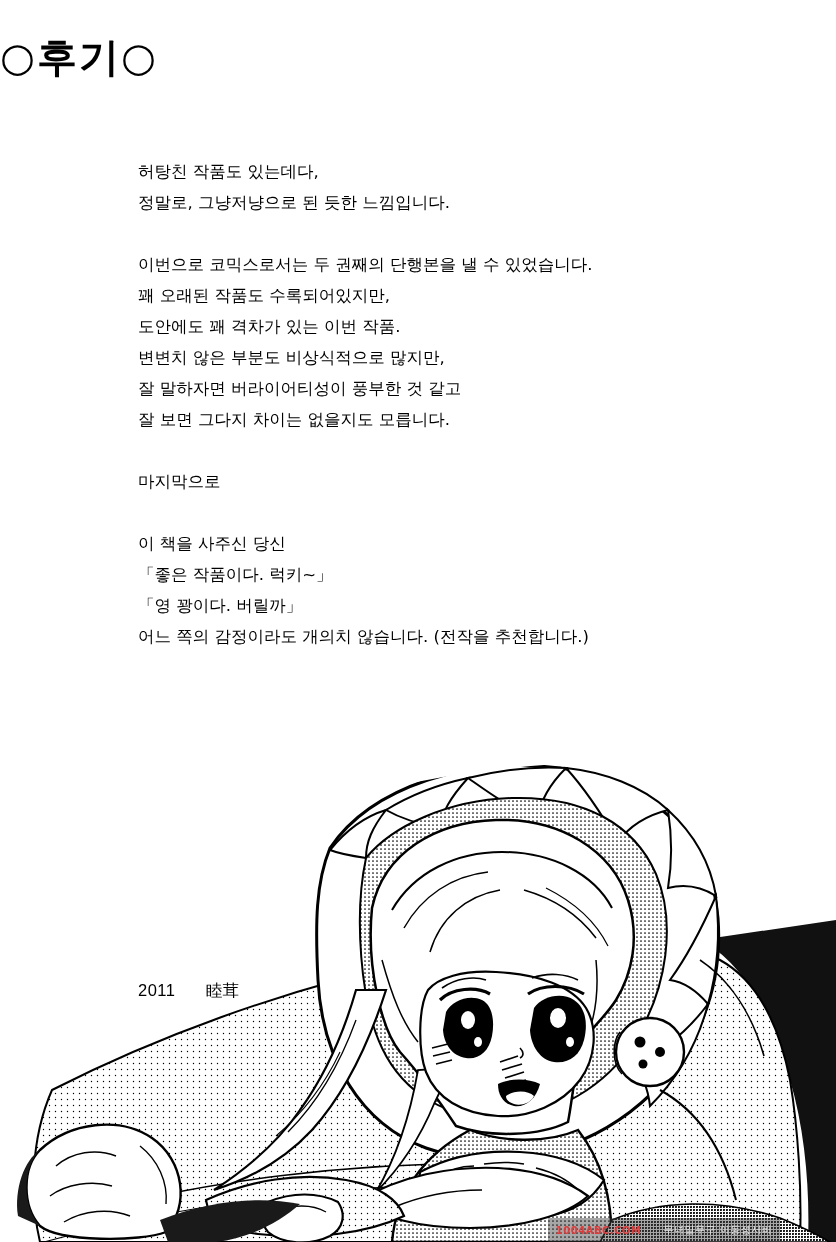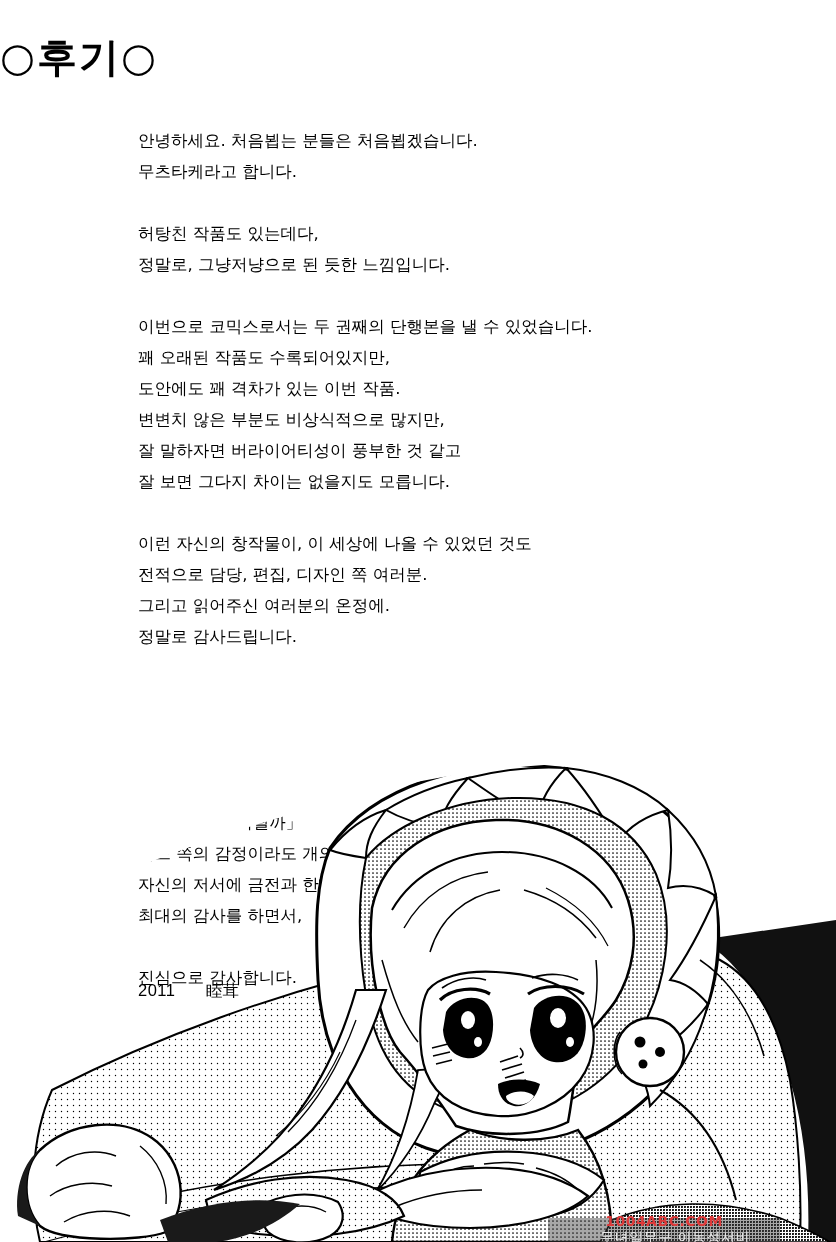--- a/index.html
+++ b/index.html
@@ -74,41 +74,38 @@
   .watermark {
     position: absolute;
     left: 548px;
     top: 1218px;
     width: 232px;
     height: 24px;
     display: flex;
     align-items: center;
     justify-content: center;
     font-family: "DejaVu Sans", sans-serif;
-    font-size: 14px;
+    font-size: 10px;
     letter-spacing: 0.5px;
     color: #f2f2f2;
     background: rgba(60,60,60,0.45);
-    flex-direction: column;
   }
   .watermark .red { color: #e03a3a; font-weight: bold; }
   .watermark .grey { color: #e8e8e8; }
 </style>
 </head>
 <body>
 
 <div id="page">
 
   <div class="title">○후기○</div>
 
   <div class="afterword-body">
-    <p>안녕하세요. 처음뵙는 분들은 처음뵙겠습니다.<br>무츠타케라고 합니다.</p>
     <p class="gap">허탕친 작품도 있는데다,<br>정말로,  그냥저냥으로 된 듯한 느낌입니다.</p>
     <p class="gap">이번으로 코믹스로서는 두 권째의 단행본을 낼 수 있었습니다.<br>꽤 오래된 작품도 수록되어있지만,<br>도안에도 꽤 격차가 있는 이번 작품.<br>변변치 않은 부분도 비상식적으로 많지만,<br>잘 말하자면 버라이어티성이 풍부한 것 같고<br>잘 보면 그다지 차이는 없을지도 모릅니다.</p>
-    <p class="gap">이런 자신의 창작물이, 이 세상에 나올 수 있었던 것도<br>전적으로 담당, 편집, 디자인 쪽 여러분.<br>그리고 읽어주신 여러분의 온정에.<br>정말로 감사드립니다.</p>
     <p class="gap">마지막으로</p>
     <p class="gap">이 책을 사주신 당신<br>「좋은 작품이다. 럭키~」<br>「영 꽝이다. 버릴까」<br>어느 쪽의 감정이라도 개의치 않습니다. (전작을 추천합니다.)<br>자신의 저서에 금전과 한때의 꿈을 꾸게 해주신 것에<br>최대의 감사를 하면서,</p>
     <p class="gap">진심으로 감사합니다.</p>
   </div>
 
   <div class="signature">
     <span class="year">2011</span>
     <span class="name">睦茸</span>
   </div>
 

